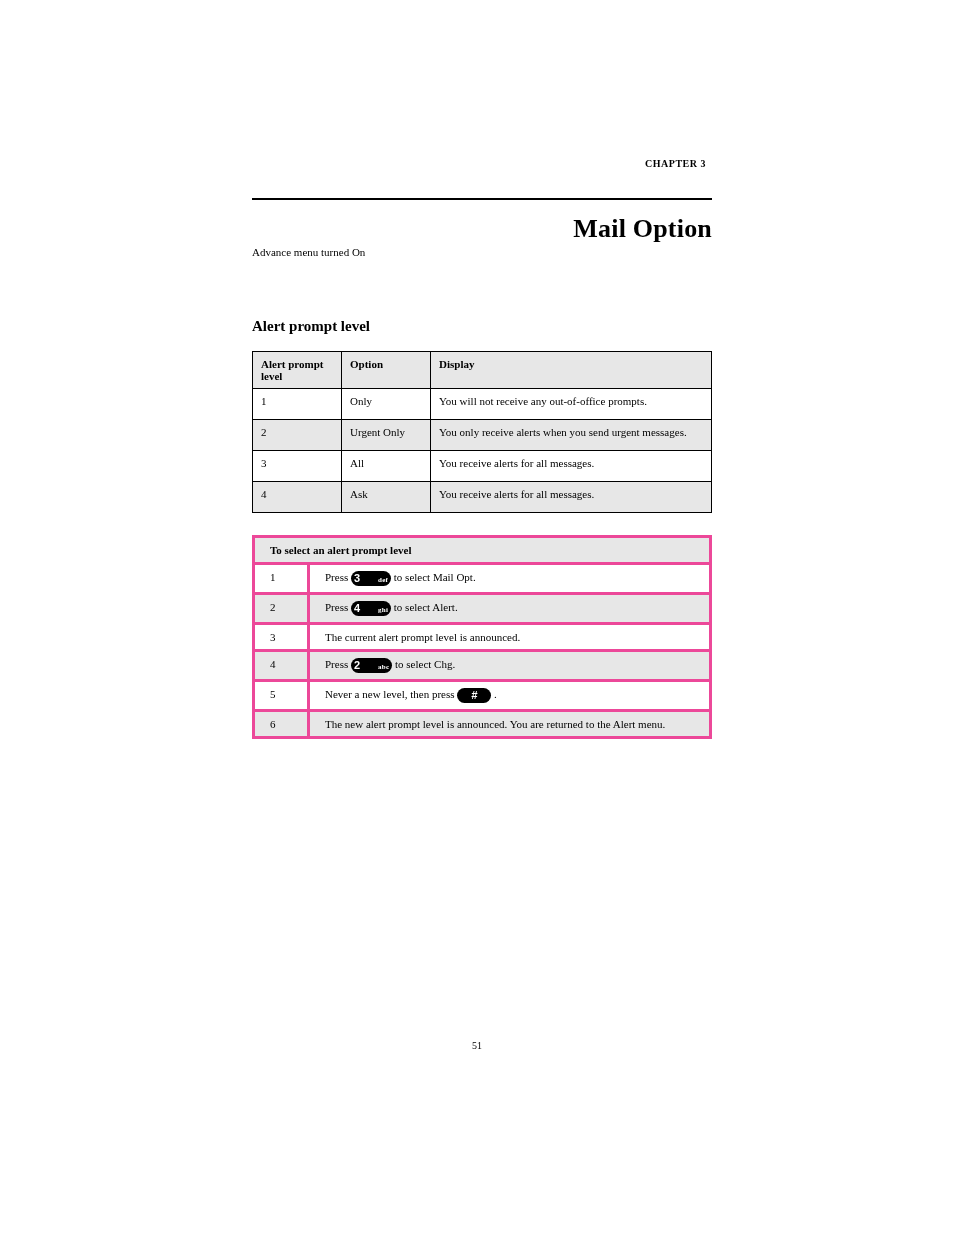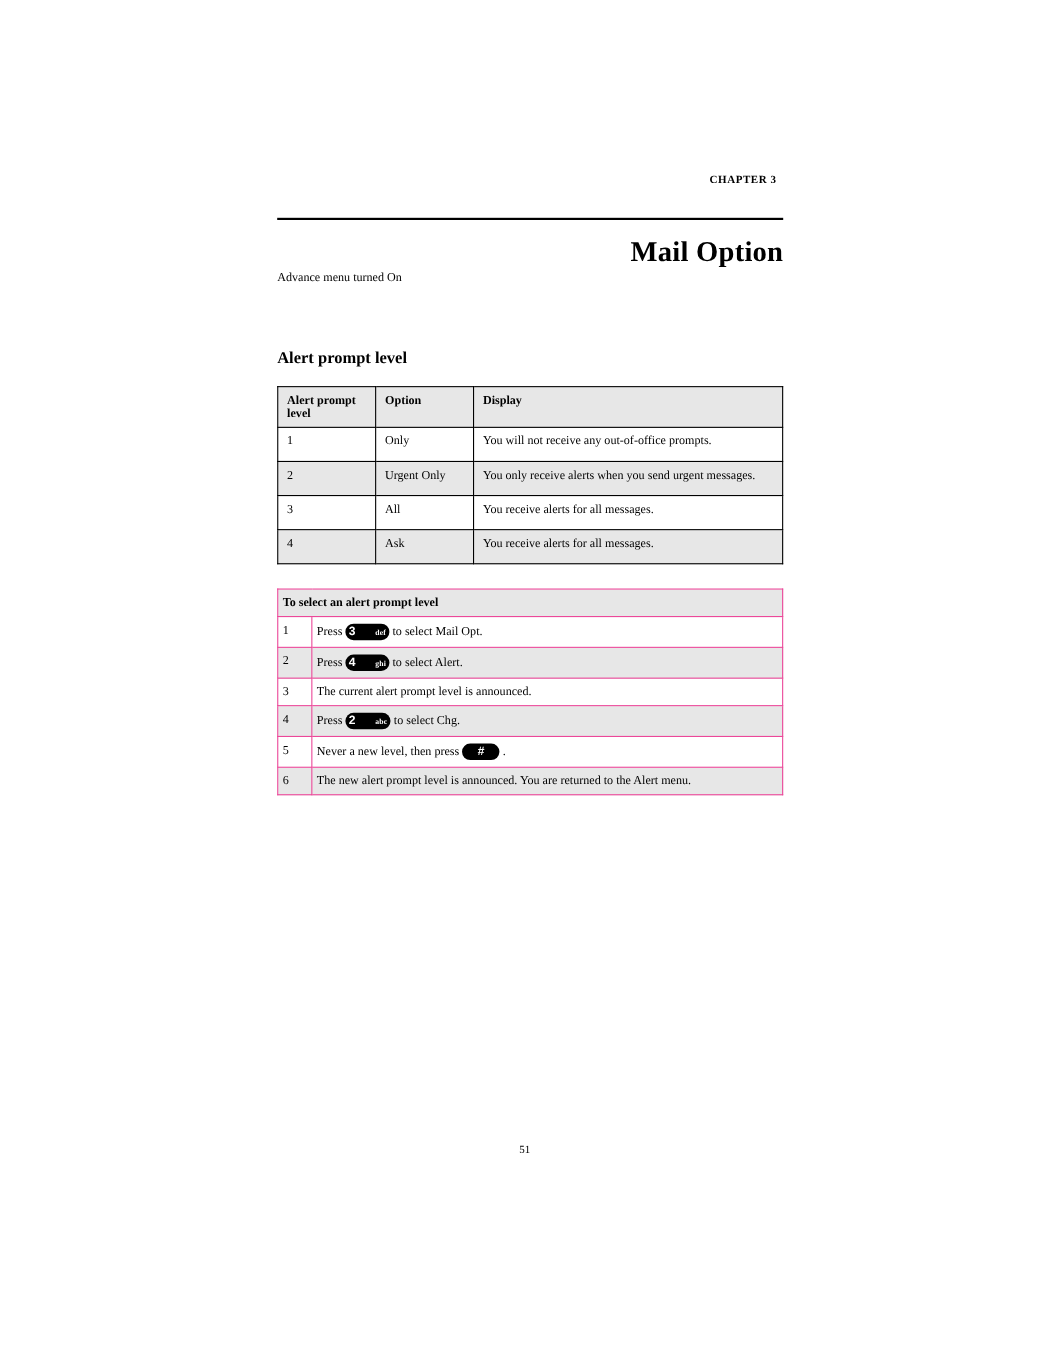--- a/index.html
+++ b/index.html
@@ -10,21 +10,21 @@
   .subtitle{font-size:11px;margin-top:2px}
   .section-head{font-weight:700;font-size:15px;margin-top:60px}
   .body{font-size:12px;line-height:1.35;margin-top:8px}
   table{border-collapse:collapse;width:100%;margin-top:16px;font-size:11px}
   th,td{border:1px solid #000;padding:6px 8px;vertical-align:top;text-align:left}
   th{font-weight:700}
   .shade{background:#e7e7e7}
   .functions td{height:18px}
   .functions .single{height:14px}
   .procedure{margin-top:22px}
-  .procedure td{border:1px solid #ec4899;padding:6px 4px;font-size:11px}
+  .procedure td{border:3px solid #ec4899;padding:6px 15px;font-size:11px}
   .procedure .step-num{width:22px;text-align:left}
   .procedure .step-text{}
   .key{display:inline-block;background:#000;color:#fff;border-radius:10px;height:15px;line-height:15px;min-width:28px;text-align:center;font-size:9px;font-weight:700;vertical-align:middle;padding:0 3px}
   .key .big{font-family:Arial,Helvetica,sans-serif;font-size:11px;font-weight:700}
   .key .small{font-size:7px;margin-left:18px;letter-spacing:.2px}
   .page-footer{position:absolute;left:0;bottom:68px;width:100%;text-align:center;font-size:10px}
   .chapter-label{position:absolute;top:158px;right:248px;font-size:10px;font-weight:700;letter-spacing:.5px}
 </style>
 </head>
 <body>

